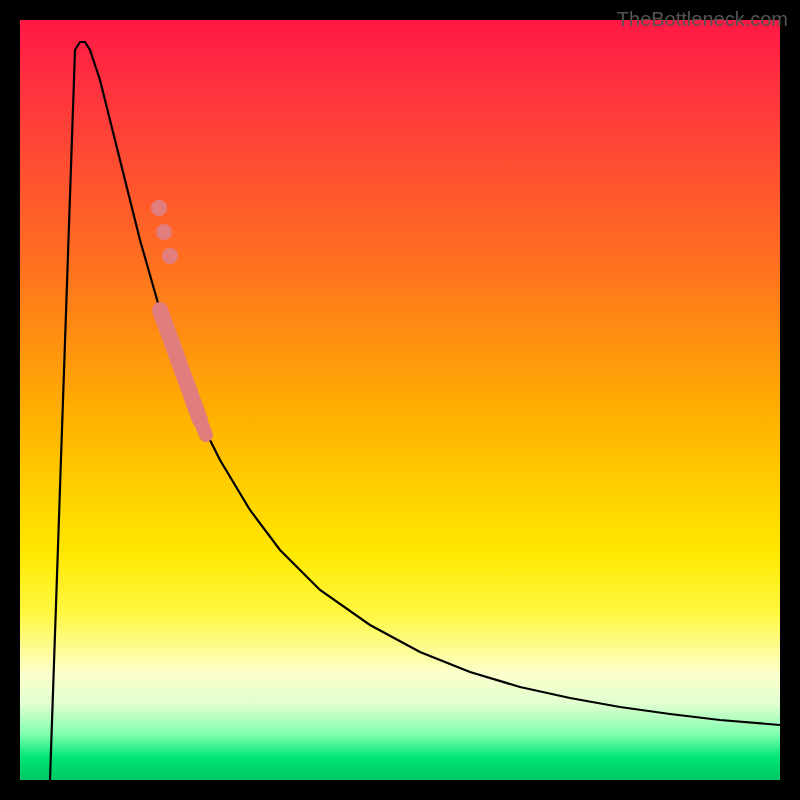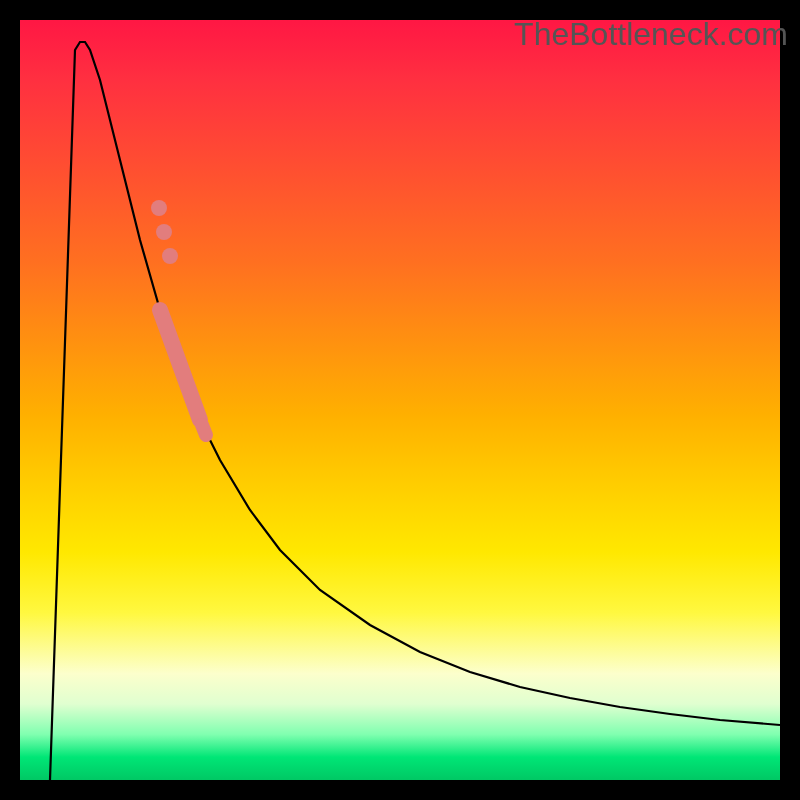--- a/index.html
+++ b/index.html
@@ -5,24 +5,24 @@
   * { margin: 0; padding: 0; box-sizing: border-box; }
   body {
     width: 800px;
     height: 800px;
     background: #000;
     position: relative;
     font-family: Arial, sans-serif;
   }
   .watermark {
     position: absolute;
-    top: 16px;
+    top: 8px;
     right: 12px;
     color: #555;
-    font-size: 32px;
+    font-size: 20px;
     font-weight: normal;
     z-index: 10;
   }
   .plot-area {
     position: absolute;
     left: 20px;
     top: 20px;
     width: 760px;
     height: 760px;
     overflow: hidden;

